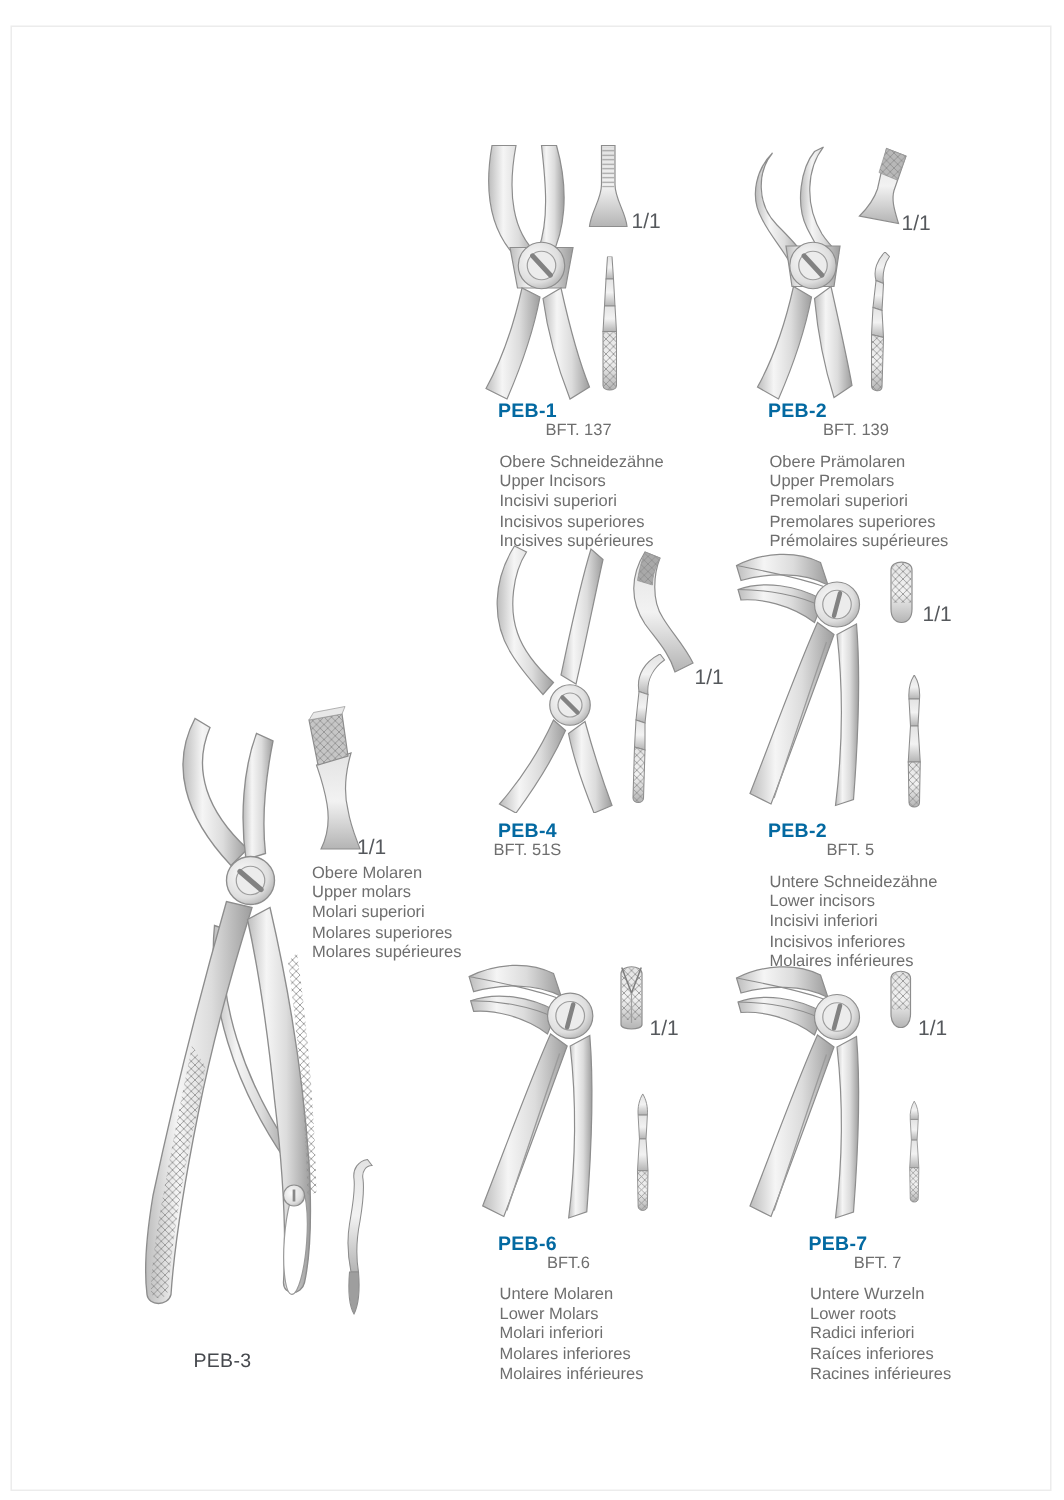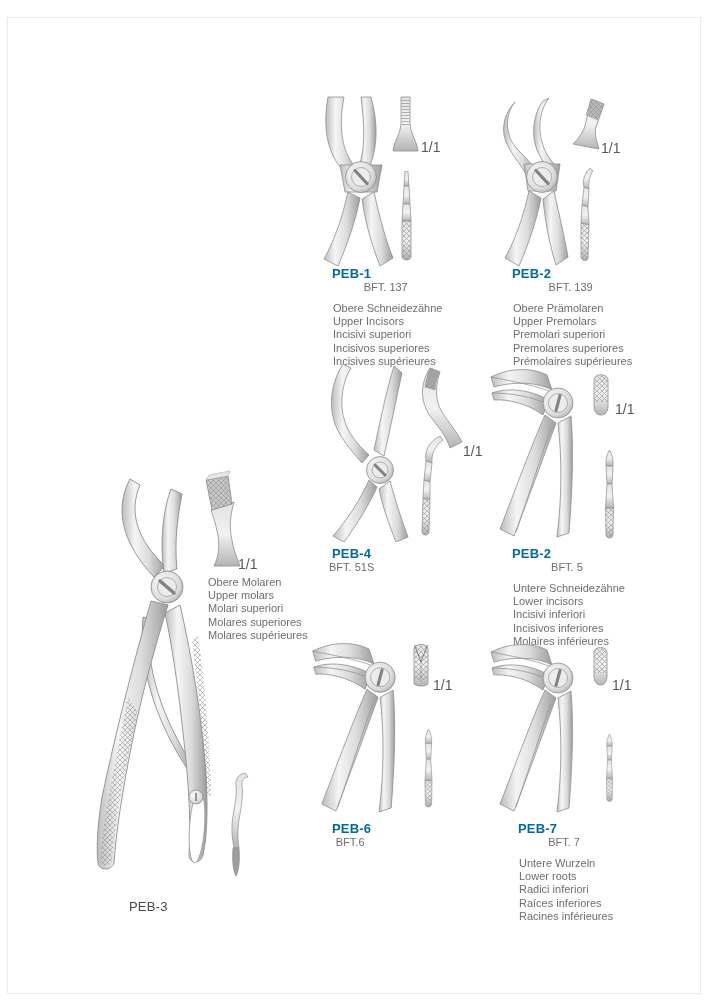--- a/index.html
+++ b/index.html
@@ -270,20 +270,27 @@
         <path d="M8.5,0 C11,4 12.5,10 12,16 L5,16 C4.5,10 6,4 8.5,0 Z"></path>
         <path d="M5,16 L12,16 L11,34 L6,34 Z"></path>
         <path d="M6,34 L11,34 L12.5,58 L4.5,58 Z"></path>
         <path d="M4.5,58 L12.5,58 L12,85 C12,89 5,89 5,85 Z"></path>
       </g>
       <path d="M4.5,58 L12.5,58 L12,85 C12,89 5,89 5,85 Z" fill="url(#hatch)"></path>
     </svg>
     <div class="tblock" style="left:329px;top:821px">
       <div class="code">PEB-6</div>
       <div class="ref">BFT.6</div>
+      <div class="descs">
+        <div>Untere Molaren</div>
+        <div>Lower Molars</div>
+        <div>Molari inferiori</div>
+        <div>Molares inferiores</div>
+        <div>Molaires inférieures</div>
+      </div>
     </div>
   </section>
 
   <section>
     <svg class="art" style="left:489px;top:641px;width:96px;height:176px" viewBox="0 0 96 176">
       <g fill="url(#mg)" stroke="#8d8d8d" stroke-width="0.8">
         <path d="M2,11 C20,2 42,1 58,9 L63,24 C46,15 22,16 5,21 Z"></path>
         <path d="M3,27 C20,21 42,24 60,34 L54,49 C38,37 18,33 5,34 Z"></path>
         <path d="M56,49 C43,78 27,122 11,163 L25,170 C41,128 56,87 67,57 Z"></path>
         <path d="M82,50 C85,86 83,128 80,167 L68,171 C73,131 73,92 69,57 Z"></path>
@@ -301,21 +308,21 @@
     <span class="scale" style="left:612px;top:677px">1/1</span>
     <svg class="art" style="left:603px;top:726px;width:13px;height:85px" viewBox="0 0 17 90">
       <g fill="url(#mgv)" stroke="#8d8d8d" stroke-width="0.7">
         <path d="M8.5,0 C11,4 12.5,10 12,16 L5,16 C4.5,10 6,4 8.5,0 Z"></path>
         <path d="M5,16 L12,16 L11,34 L6,34 Z"></path>
         <path d="M6,34 L11,34 L12.5,58 L4.5,58 Z"></path>
         <path d="M4.5,58 L12.5,58 L12,85 C12,89 5,89 5,85 Z"></path>
       </g>
       <path d="M4.5,58 L12.5,58 L12,85 C12,89 5,89 5,85 Z" fill="url(#hatch)"></path>
     </svg>
-    <div class="tblock" style="left:515px;top:821px">
+    <div class="tblock" style="left:536px;top:821px">
       <div class="code">PEB-7</div>
       <div class="ref">BFT. 7</div>
       <div class="descs">
         <div>Untere Wurzeln</div>
         <div>Lower roots</div>
         <div>Radici inferiori</div>
         <div>Raíces inferiores</div>
         <div>Racines inférieures</div>
       </div>
     </div>

